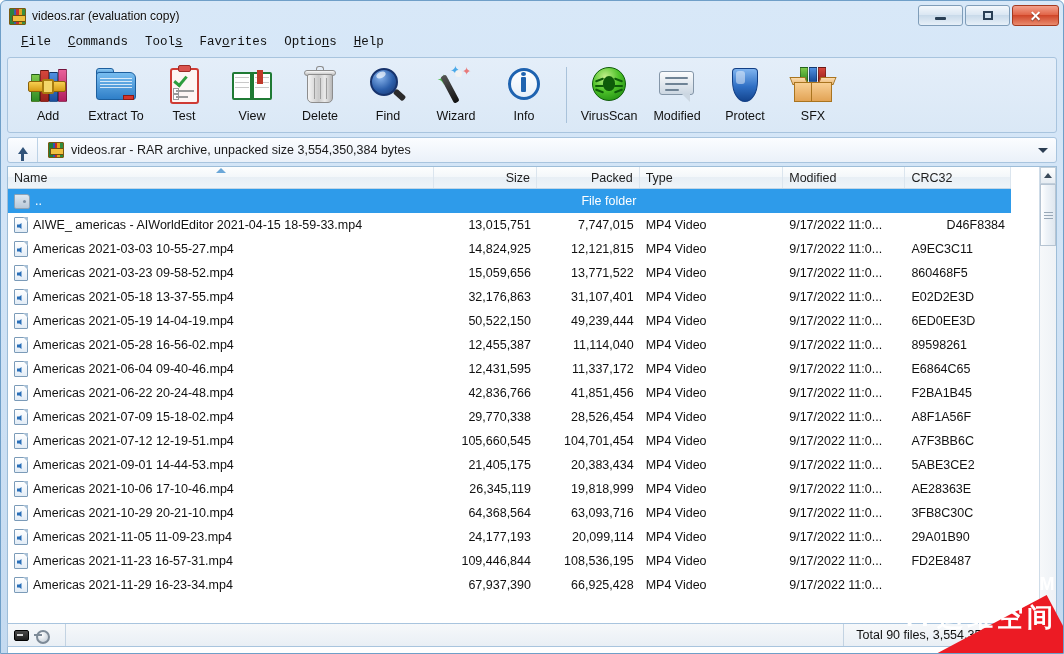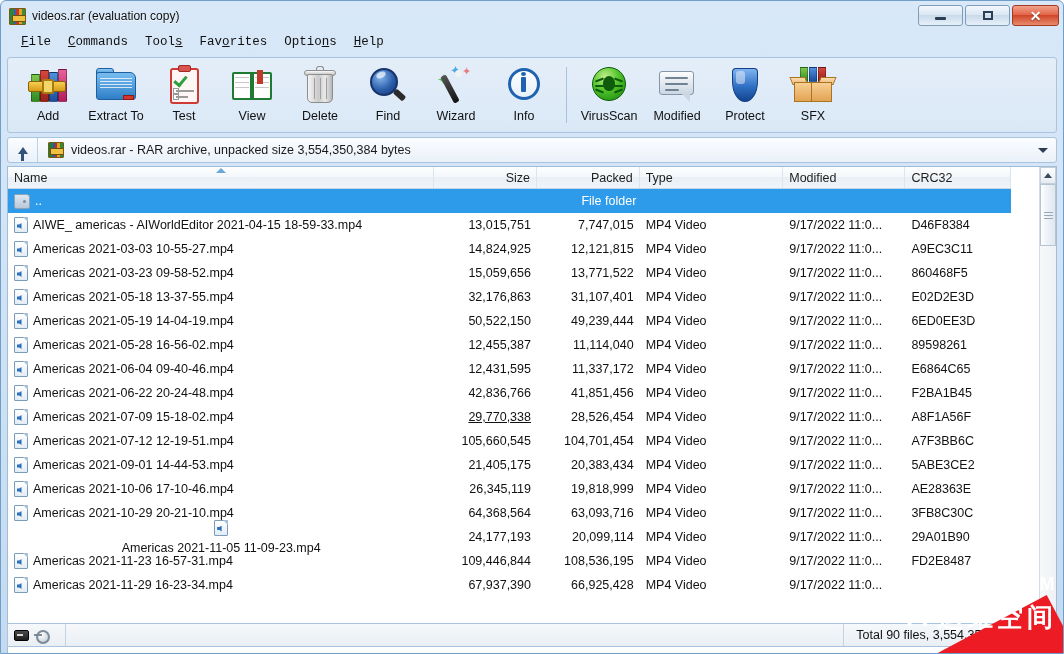--- a/index.html
+++ b/index.html
@@ -735,21 +735,21 @@
           </div>
           <div class="row">
             <div class="cell c-name" style="width: 437px;">
               <div class="ficon"></div>
               <span>AIWE_ americas - AIWorldEditor 2021-04-15 18-59-33.mp4</span>
             </div>
             <div class="cell num" style="width: 105px;">13,015,751</div>
             <div class="cell num" style="width: 105px;">7,747,015</div>
             <div class="cell" style="width: 147px;">MP4 Video</div>
             <div class="cell" style="width: 125px;">9/17/2022 11:0...</div>
-            <div class="cell" style="width: 108px;">D46F8384</div>
+            <div class="cell" style="width: 108px; text-align: right;">D46F8384</div>
           </div>
           <div class="row">
             <div class="cell c-name" style="width: 437px;">
               <div class="ficon"></div>
               <span>Americas 2021-03-03 10-55-27.mp4</span>
             </div>
             <div class="cell num" style="width: 105px;">14,824,925</div>
             <div class="cell num" style="width: 105px;">12,121,815</div>
             <div class="cell" style="width: 147px;">MP4 Video</div>
             <div class="cell" style="width: 125px;">9/17/2022 11:0...</div>
@@ -819,21 +819,21 @@
             <div class="cell num" style="width: 105px;">41,851,456</div>
             <div class="cell" style="width: 147px;">MP4 Video</div>
             <div class="cell" style="width: 125px;">9/17/2022 11:0...</div>
             <div class="cell" style="width: 108px;">F2BA1B45</div>
           </div>
           <div class="row">
             <div class="cell c-name" style="width: 437px;">
               <div class="ficon"></div>
               <span>Americas 2021-07-09 15-18-02.mp4</span>
             </div>
-            <div class="cell num" style="width: 105px; text-decoration: underline;">29,770,338</div>
+            <div class="cell num" style="width: 105px;">29,770,338</div>
             <div class="cell num" style="width: 105px;">28,526,454</div>
             <div class="cell" style="width: 147px;">MP4 Video</div>
             <div class="cell" style="width: 125px;">9/17/2022 11:0...</div>
             <div class="cell" style="width: 108px;">A8F1A56F</div>
           </div>
           <div class="row">
             <div class="cell c-name" style="width: 437px;">
               <div class="ficon"></div>
               <span>Americas 2021-07-12 12-19-51.mp4</span>
             </div>
@@ -870,21 +870,21 @@
               <div class="ficon"></div>
               <span>Americas 2021-10-29 20-21-10.mp4</span>
             </div>
             <div class="cell num" style="width: 105px;">64,368,564</div>
             <div class="cell num" style="width: 105px;">63,093,716</div>
             <div class="cell" style="width: 147px;">MP4 Video</div>
             <div class="cell" style="width: 125px;">9/17/2022 11:0...</div>
             <div class="cell" style="width: 108px;">3FB8C30C</div>
           </div>
           <div class="row">
-            <div class="cell c-name" style="width: 437px; flex-direction: column;">
+            <div class="cell c-name" style="width: 437px;">
               <div class="ficon"></div>
               <span>Americas 2021-11-05 11-09-23.mp4</span>
             </div>
             <div class="cell num" style="width: 105px;">24,177,193</div>
             <div class="cell num" style="width: 105px;">20,099,114</div>
             <div class="cell" style="width: 147px;">MP4 Video</div>
             <div class="cell" style="width: 125px;">9/17/2022 11:0...</div>
             <div class="cell" style="width: 108px;">29A01B90</div>
           </div>
           <div class="row">

